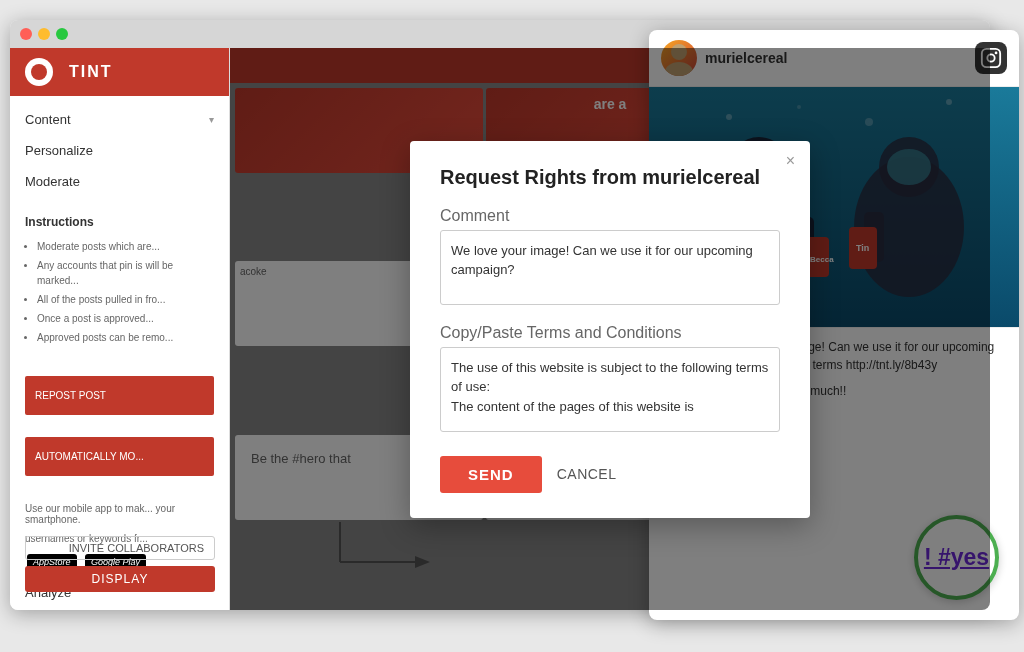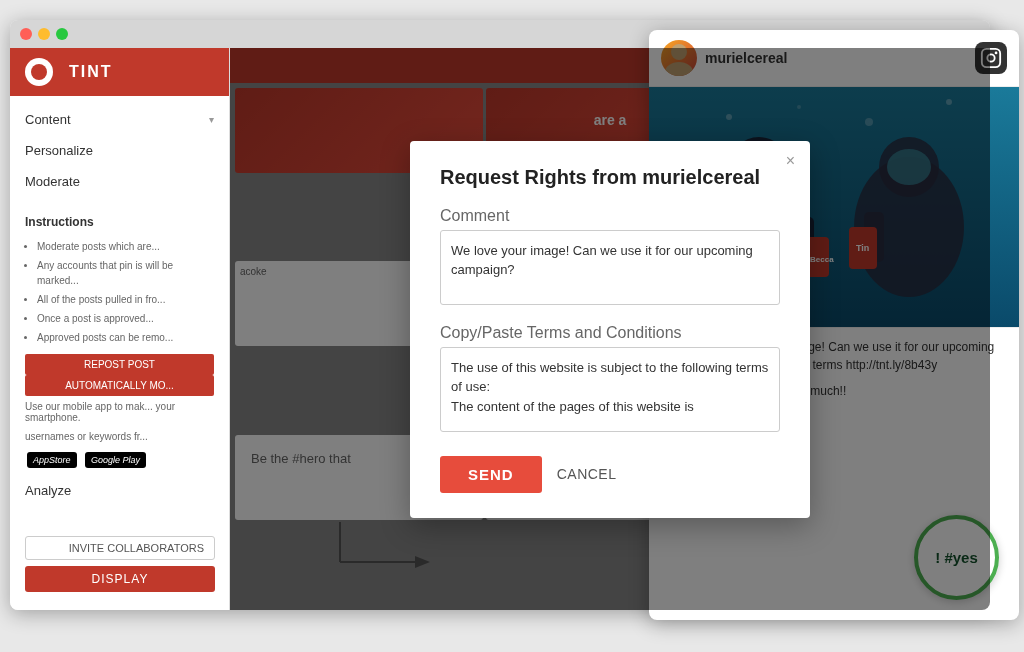--- a/index.html
+++ b/index.html
@@ -126,32 +126,32 @@
 
     .sidebar-instructions ul {
       padding-left: 12px;
     }
 
     .sidebar-instructions li {
       margin-bottom: 4px;
     }
 
     .sidebar-btn {
-      margin: 0 15px;
+      margin: 22px 15px;
       background: #c0392b;
       color: #fff;
       border: none;
-      padding: 5px 10px;
+      padding: 14px 10px;
       font-size: 10px;
       cursor: pointer;
       border-radius: 2px;
       text-transform: uppercase;
       display: block;
       width: calc(100% - 30px);
-      text-align: center;
+      text-align: left;
     }
 
     .app-store-btn {
       display: inline-block;
       margin: 4px 2px;
       background: #000;
       color: #fff;
       font-size: 9px;
       padding: 3px 6px;
       border-radius: 3px;
@@ -506,21 +506,21 @@
         <span class="top-nav-item">BLOG</span>
         <span class="top-nav-item">SUPPORT</span>
         <span class="top-nav-item">LOGGED IN AS COCACOLA</span>
         <span class="top-nav-item">OT...</span>
       </div>
 
       <div class="bg-content">
 
         <div class="bg-card bg-card-crowd" style="height:85px;"></div>
         <div class="bg-card bg-card-crowd" style="height:85px;">
-          <div style="color:#fff;font-size:14px;font-weight:bold;text-align:center;padding-top:24px;">are a</div>
+          <div style="color:#fff;font-size:14px;font-weight:bold;text-align:center;padding-top:8px;">are a</div>
         </div>
         <div class="bg-card bg-card-dark" style="height:85px;"></div>
 
         <div class="bg-card bg-card-text" style="height:85px;font-size:10px;color:#666;padding:5px;">
           <div>acoke</div>
         </div>
         <div class="bg-card bg-card-social" style="height:85px;">
           <div style="color:#fff;font-size:9px;padding:5px;">cocascola</div>
         </div>
         <div class="bg-card bg-card-dark" style="height:85px;">
@@ -629,21 +629,21 @@
       <span class="ig-comment-user">cocacola</span>
       <span> We love your image! Can we use it for our upcoming campaign? Reply #yes to to terms http://tnt.ly/8b43y</span>
     </div>
     <div class="ig-comment">
       <span class="ig-comment-user">murielcereal</span>
       <span> Thank you so much!!</span>
     </div>
   </div>
 
   <div style="position:absolute;bottom:20px;right:20px;width:85px;height:85px;border:4px solid #4CAF50;border-radius:50%;background:#fff;display:flex;align-items:center;justify-content:center;box-shadow:0 2px 8px rgba(0,0,0,0.2);">
-    <span style="font-size:15px;font-weight:bold;color:#14532d;">! #yes</span>
+    <span style="font-size:23px;font-weight:bold;color:#6d28d9;text-decoration:underline;">! #yes</span>
   </div>
 </div>
 
 <div style="position:absolute;bottom:80px;left:320px;display:flex;align-items:center;">
 
   <svg width="120" height="60" viewBox="0 0 120 60">
     <line x1="20" y1="10" x2="20" y2="50" stroke="#555" stroke-width="2"></line>
     <line x1="20" y1="50" x2="100" y2="50" stroke="#555" stroke-width="2"></line>
     <polygon points="95,44 110,50 95,56" fill="#555"></polygon>
   </svg>

